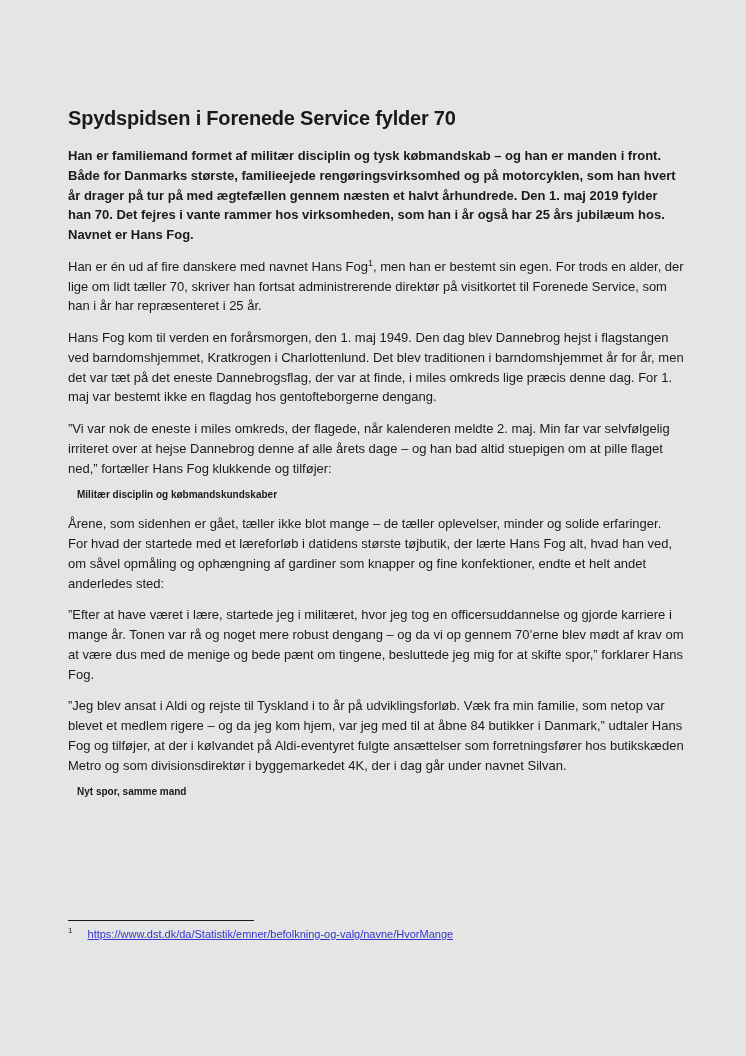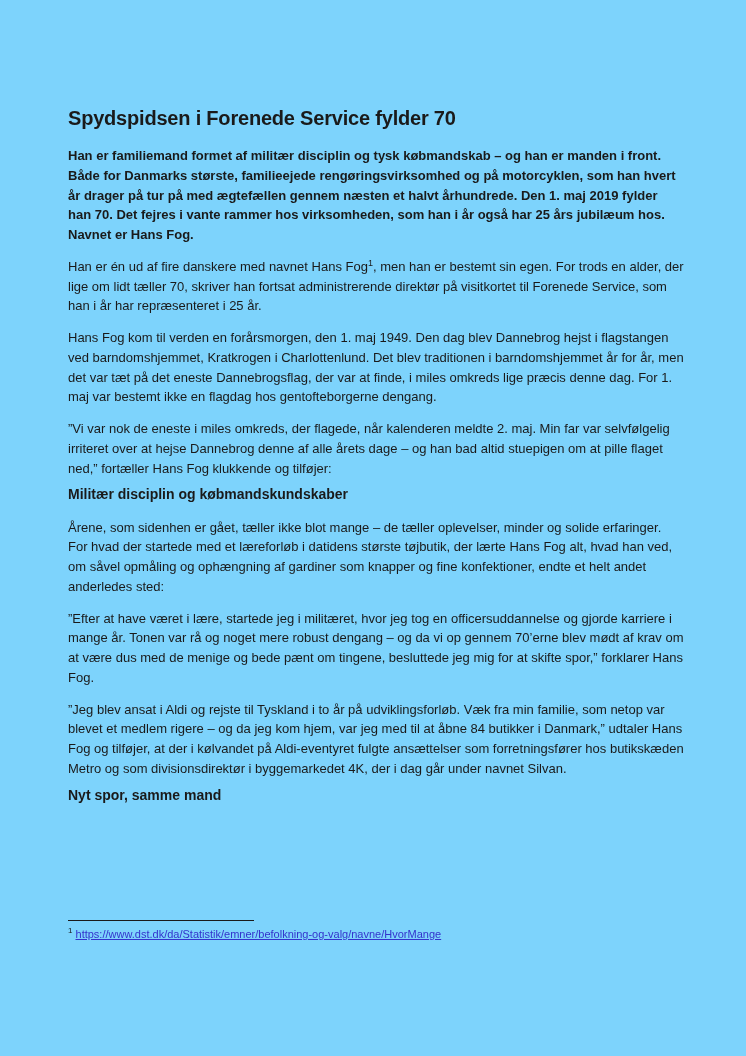--- a/index.html
+++ b/index.html
@@ -4,21 +4,21 @@
 <style>
   html, body {
     margin: 0;
     padding: 0;
     background: #ffffff;
   }
   .page {
     position: relative;
     width: 746px;
     height: 1056px;
-    background: #7dd3fc;
+    background: #e5e5e5;
     overflow: hidden;
     font-family: "Liberation Sans", "DejaVu Sans", sans-serif;
     color: #1a1a1a;
     box-sizing: border-box;
   }
   .content {
     position: absolute;
     top: 106px;
     left: 68px;
     right: 62px;
@@ -32,24 +32,24 @@
   }
   p.para {
     font-size: 13px;
     line-height: 1.52;
     margin: 12px 0 6px 0;
   }
   p.lead {
     font-weight: 700;
   }
   h2.section-heading {
-    font-size: 14px;
+    font-size: 10px;
     line-height: 1.52;
     font-weight: 700;
-    margin: 0;
+    margin: 9px;
   }
   sup.fn-ref {
     font-size: 9px;
     line-height: 0;
     vertical-align: super;
   }
   .footnote-area {
     position: absolute;
     top: 920px;
     left: 68px;
@@ -69,20 +69,21 @@
   p.footnote-text sup {
     font-size: 8px;
     vertical-align: super;
     line-height: 0;
   }
   a.footnote-link {
     color: #3333cc;
     text-decoration: underline;
     cursor: pointer;
     word-break: break-all;
+    margin-left: 12px;
   }
 </style>
 </head>
 <body>
 
 <div class="page">
   <div class="content">
 
     <h1 class="doc-title">Spydspidsen i Forenede Service fylder 70</h1>
 

